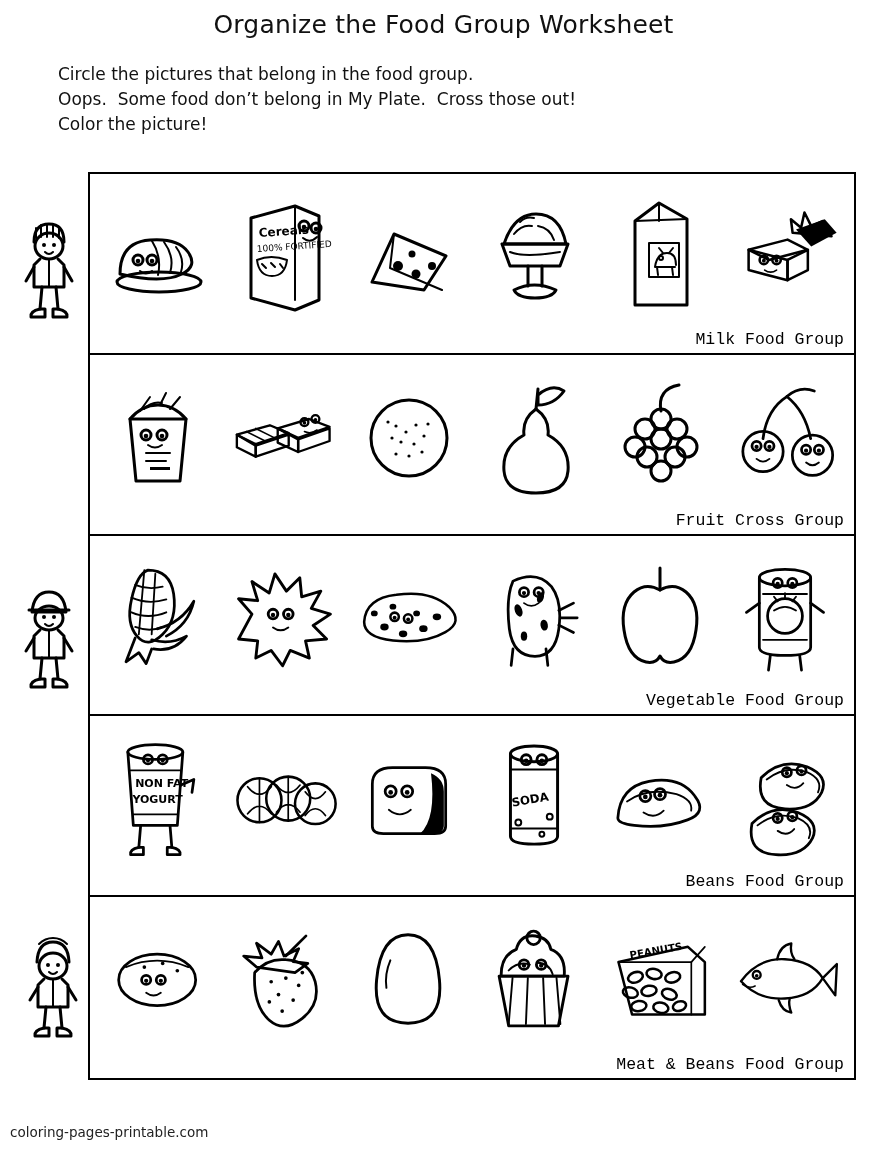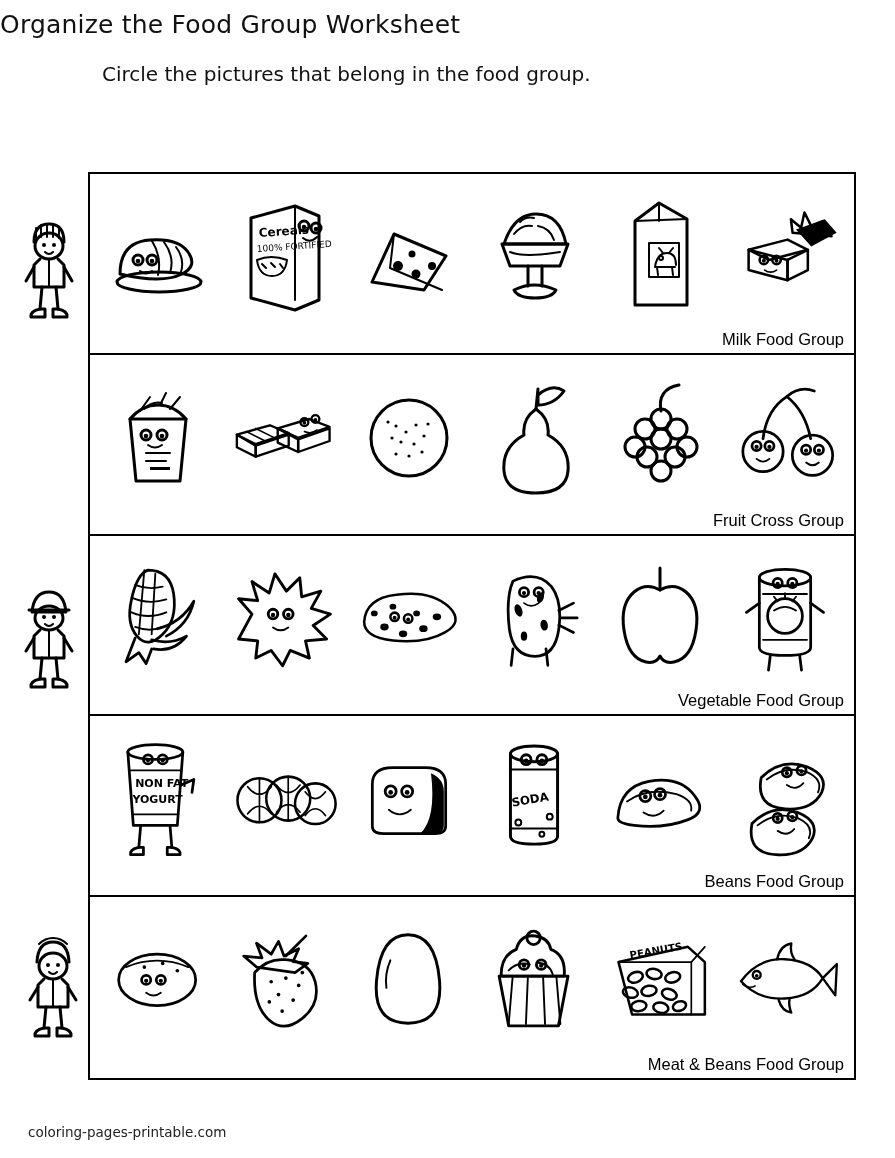--- a/index.html
+++ b/index.html
@@ -20,41 +20,40 @@
     position: relative;
     width: 895px;
     height: 1158px;
   }
 
   .worksheet-title {
     position: absolute;
     top: 10px;
     left: 0;
     width: 887px;
-    text-align: left;
+    text-align: center;
     font-size: 25px;
     font-family: "DejaVu Sans", sans-serif;
     font-weight: 400;
     letter-spacing: 0.2px;
   }
 
   .instructions {
     position: absolute;
     top: 62px;
     left: 58px;
-    font-size: 20px;
+    font-size: 17px;
     line-height: 25px;
     font-family: "DejaVu Sans", sans-serif;
-    margin-left: 44px;
   }
   .instructions div { white-space: pre; }
 
   .footer-url {
     position: absolute;
-    left: 28px;
+    left: 10px;
     bottom: 18px;
     font-size: 13.5px;
     font-family: "DejaVu Sans", sans-serif;
     color: #222;
   }
 
   
   .chart {
     position: absolute;
     left: 88px;
@@ -72,21 +71,21 @@
     height: 20%;
     overflow: hidden;
   }
   .row:last-child { border-bottom: none; }
 
   .row-label {
     position: absolute;
     right: 10px;
     bottom: 4px;
     font-size: 16.5px;
-    font-family: Liberation Sans, sans-serif;
+    font-family: Liberation Mono, monospace;
     color: #000;
     z-index: 5;
   }
 
   .items {
     position: absolute;
     left: 0; right: 0; top: 0;
     height: 100%;
     display: flex;
     align-items: center;
@@ -142,20 +141,22 @@
 </style>
 </head>
 <body>
 
 <div class="page">
 
   <div class="worksheet-title">Organize the Food Group Worksheet</div>
 
   <div class="instructions">
     <div>Circle the pictures that belong in the food group.</div>
+    <div>Oops.  Some food don’t belong in My Plate.  Cross those out!</div>
+    <div>Color the picture!</div>
   </div>
 
   <div class="kid kid-1">
     <svg viewBox="0 0 66 120" width="66" height="120">
 
       <path class="stroke" d="M18 30 q0 -18 15 -18 q15 0 15 18"></path>
       <path class="thin" d="M20 16 l0 10 M25 13 l0 12 M31 12 l0 13 M37 13 l0 12 M43 16 l0 10"></path>
 
       <ellipse class="stroke" cx="33" cy="34" rx="14" ry="13"></ellipse>
       <circle class="fillblack" cx="28" cy="33" r="2"></circle>

